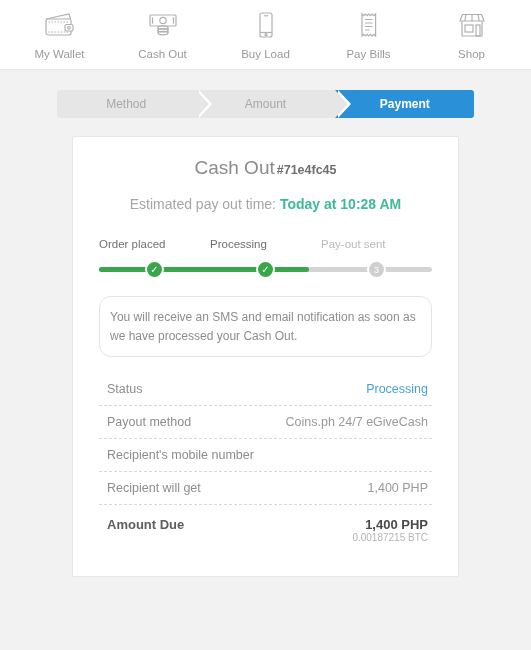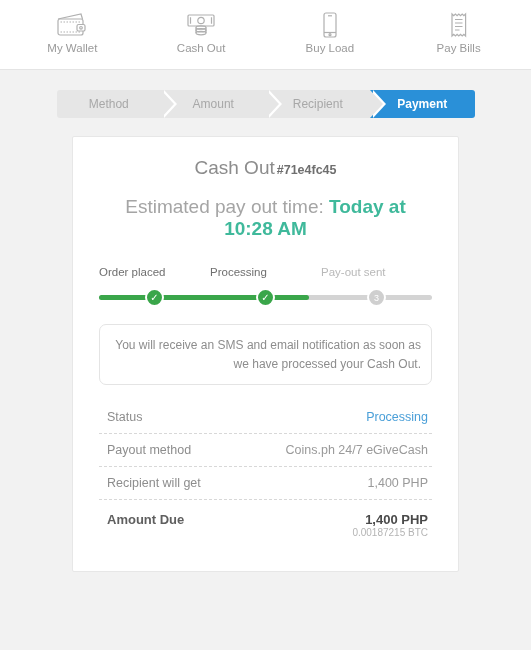--- a/index.html
+++ b/index.html
@@ -23,20 +23,21 @@
   .nav-item {
     display: flex;
     flex-direction: column;
     align-items: center;
     width: 86px;
     cursor: pointer;
   }
   .nav-icon { height: 34px; display: flex; align-items: center; justify-content: center; }
   .nav-icon svg { display: block; }
   .nav-label {
+    margin-top: 6px;
     font-size: 11.5px;
     color: #9a9a9a;
     white-space: nowrap;
   }
 
   
   .crumbs-wrap {
     padding: 20px 0 0 0;
     display: flex;
     justify-content: center;
@@ -98,21 +99,21 @@
   }
   .card-title .oid {
     font-size: 12.5px;
     font-weight: bold;
     color: #6f6f6f;
     margin-left: 2px;
   }
   .est {
     text-align: center;
     margin-top: 17px;
-    font-size: 19px;
+    font-size: 14px;
     color: #a5a5a5;
   }
   .est b { color: #3fb99b; font-weight: bold; }
 
   
   .progress { margin-top: 26px; position: relative; height: 44px; }
   .steps-labels { display: flex; }
   .step-label {
     flex: 1;
     text-align: left;
@@ -148,26 +149,25 @@
     align-items: center;
     justify-content: center;
     border: 2px solid #ffffff;
   }
   .dot.pending { background: #cfcfcf; color: #ffffff; font-size: 9px; }
 
   
   .notice {
     margin-top: 14px;
     border: 1px solid #e4e4e4;
-    border-radius: 7px;
+    border-radius: 12px;
     padding: 11px 10px;
     font-size: 12px;
     color: #8d8d8d;
     line-height: 1.55;
-    text-align: right;
   }
 
   
   .proctime {
     margin-top: 15px;
     border: 1px solid #e4e4e4;
     border-left: 3px solid #3aa64a;
     border-radius: 3px;
     padding: 11px 14px;
     font-size: 12.5px;
@@ -243,33 +243,42 @@
   <div class="nav-item">
     <span class="nav-icon">
       <svg width="34" height="28" viewBox="0 0 34 28" fill="none" stroke="#b0b0b0" stroke-width="1.2">
         <path d="M10 3 l1.7 1.6 L13.4 3 l1.7 1.6 L16.8 3 l1.7 1.6 L20.2 3 l1.7 1.6 L23.6 3 v22 l-1.7 -1.6 L20.2 25 l-1.7 -1.6 L16.8 25 l-1.7 -1.6 L13.4 25 l-1.7 -1.6 L10 25 z"></path>
         <path d="M13 8.5 h7.5 M13 12 h7.5 M13 15.5 h7.5 M13 19 h4.5"></path>
       </svg>
     </span>
     <span class="nav-label">Pay Bills</span>
   </div>
 
+  <div class="nav-item">
+    <span class="nav-icon">
+      <svg width="34" height="28" viewBox="0 0 34 28" fill="none" stroke="#b0b0b0" stroke-width="1.2">
+        <path d="M5 10 L7.5 3.5 h19 L29 10 z"></path>
+        <path d="M11 3.5 L9.8 10 M17 3.5 v6.5 M23 3.5 l1.2 6.5"></path>
+        <path d="M7 10 v15 h20 V10"></path>
+        <rect x="10" y="14" width="8" height="7"></rect>
+        <rect x="21" y="14" width="4" height="11"></rect>
+      </svg>
+    </span>
+    <span class="nav-label">Shop</span>
+  </div>
 
 </div>
 
 <div class="crumbs-wrap">
   <div class="crumbs">
     <div class="crumb">
       <span>Method</span>
     </div>
     <div class="crumb">
       <span>Amount</span>
-    </div>
-    <div class="crumb">
-      <span>Recipient</span>
     </div>
     <div class="crumb active" style="background: rgb(42, 144, 216);">
       <span>Payment</span>
     </div>
   </div>
 </div>
 
 <div class="card-wrap">
   <div class="card">
 
@@ -313,20 +322,24 @@
         <span class="k">Status</span>
         <span class="v link">Processing</span>
       </div>
 
       <div class="row">
         <span class="k">Payout method</span>
         <span class="v">Coins.ph 24/7 eGiveCash</span>
       </div>
 
 
+      <div class="row">
+        <span class="k">Recipient's mobile number</span>
+        <span class="v"></span>
+      </div>
 
       <div class="row">
         <span class="k">Recipient will get</span>
         <span class="v">1,400 PHP</span>
       </div>
 
       <div class="row total">
         <span class="k">Amount Due</span>
         <span style="display:flex; flex-direction:column; align-items:flex-end;">
           <span class="v-main">1,400 PHP</span>

